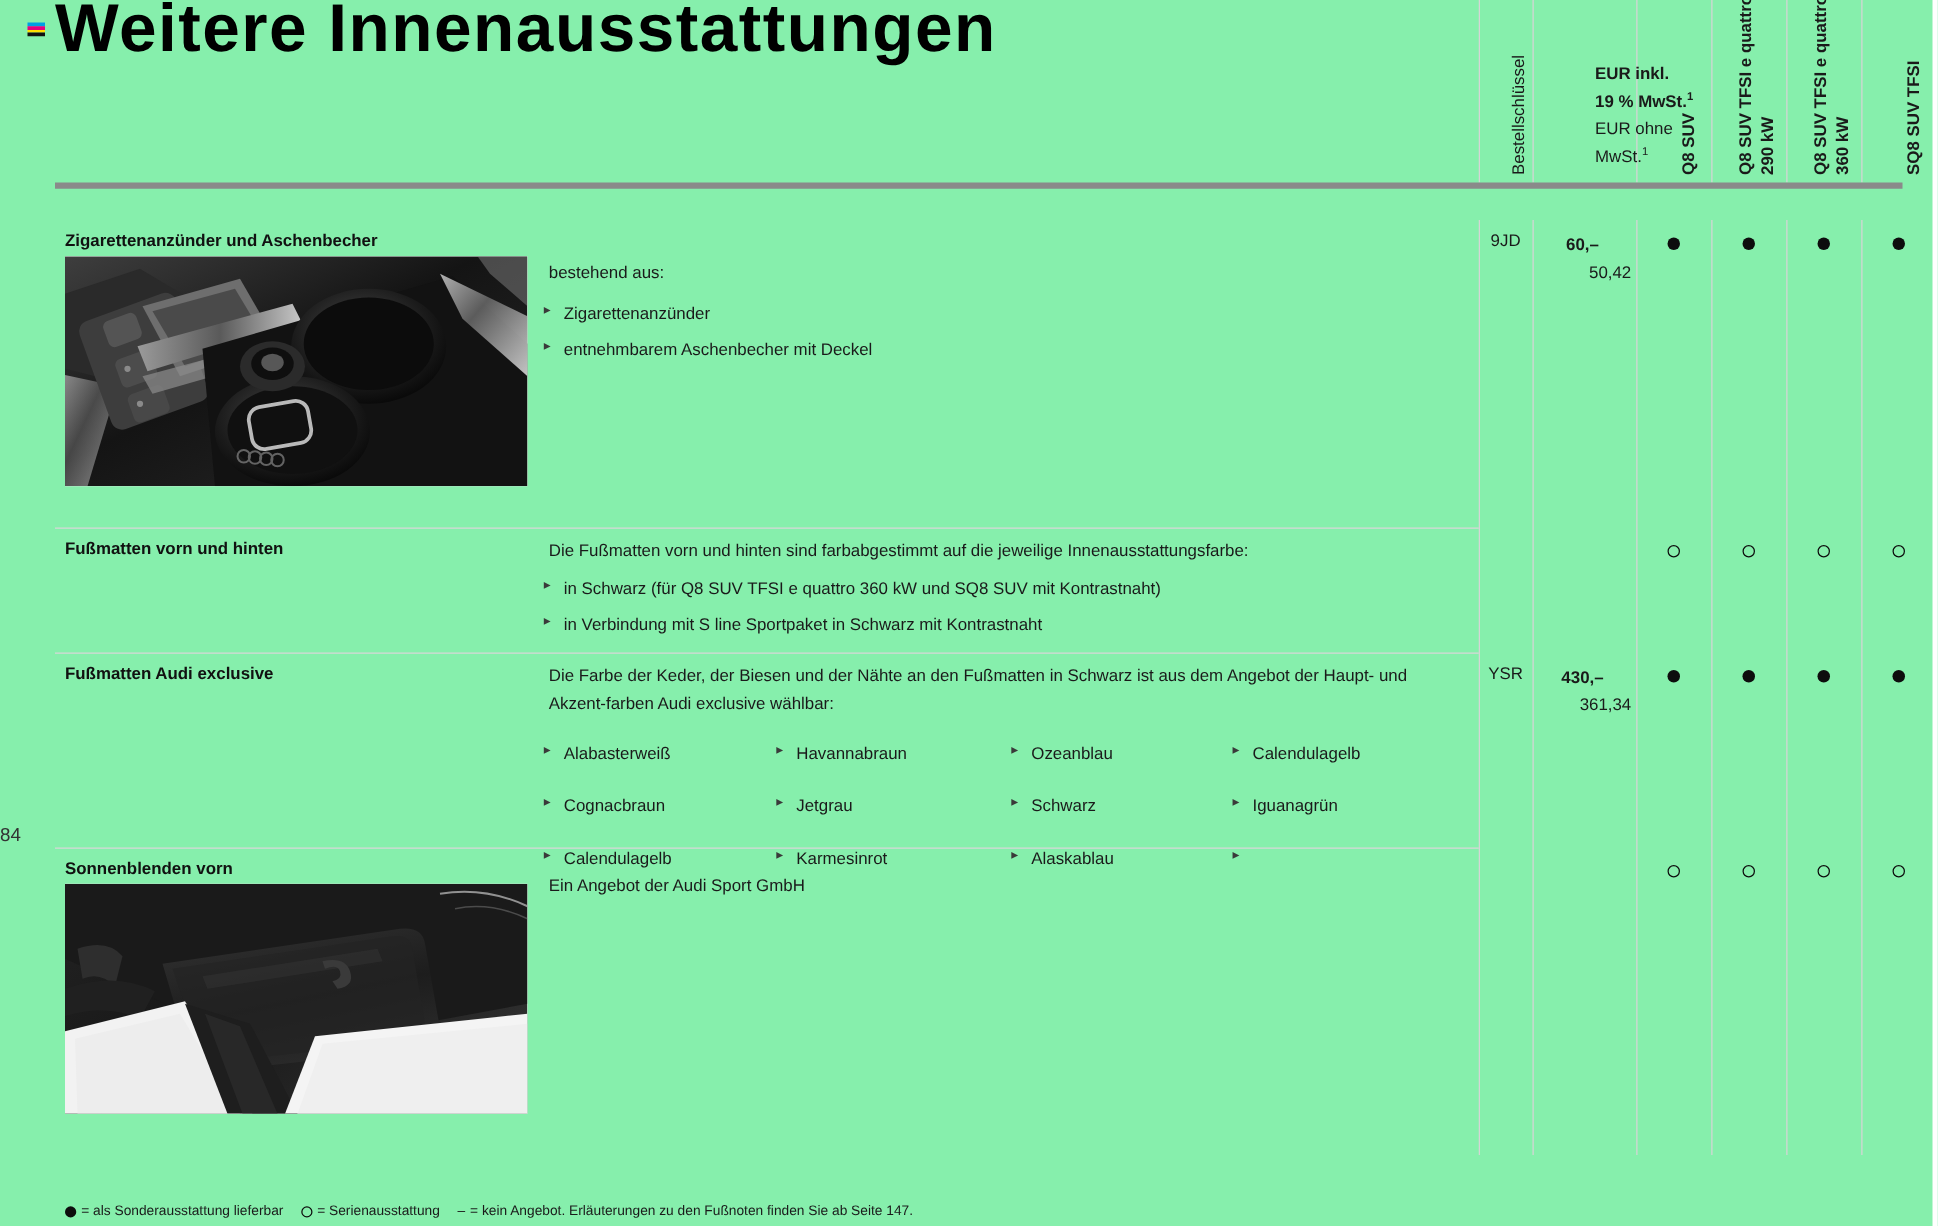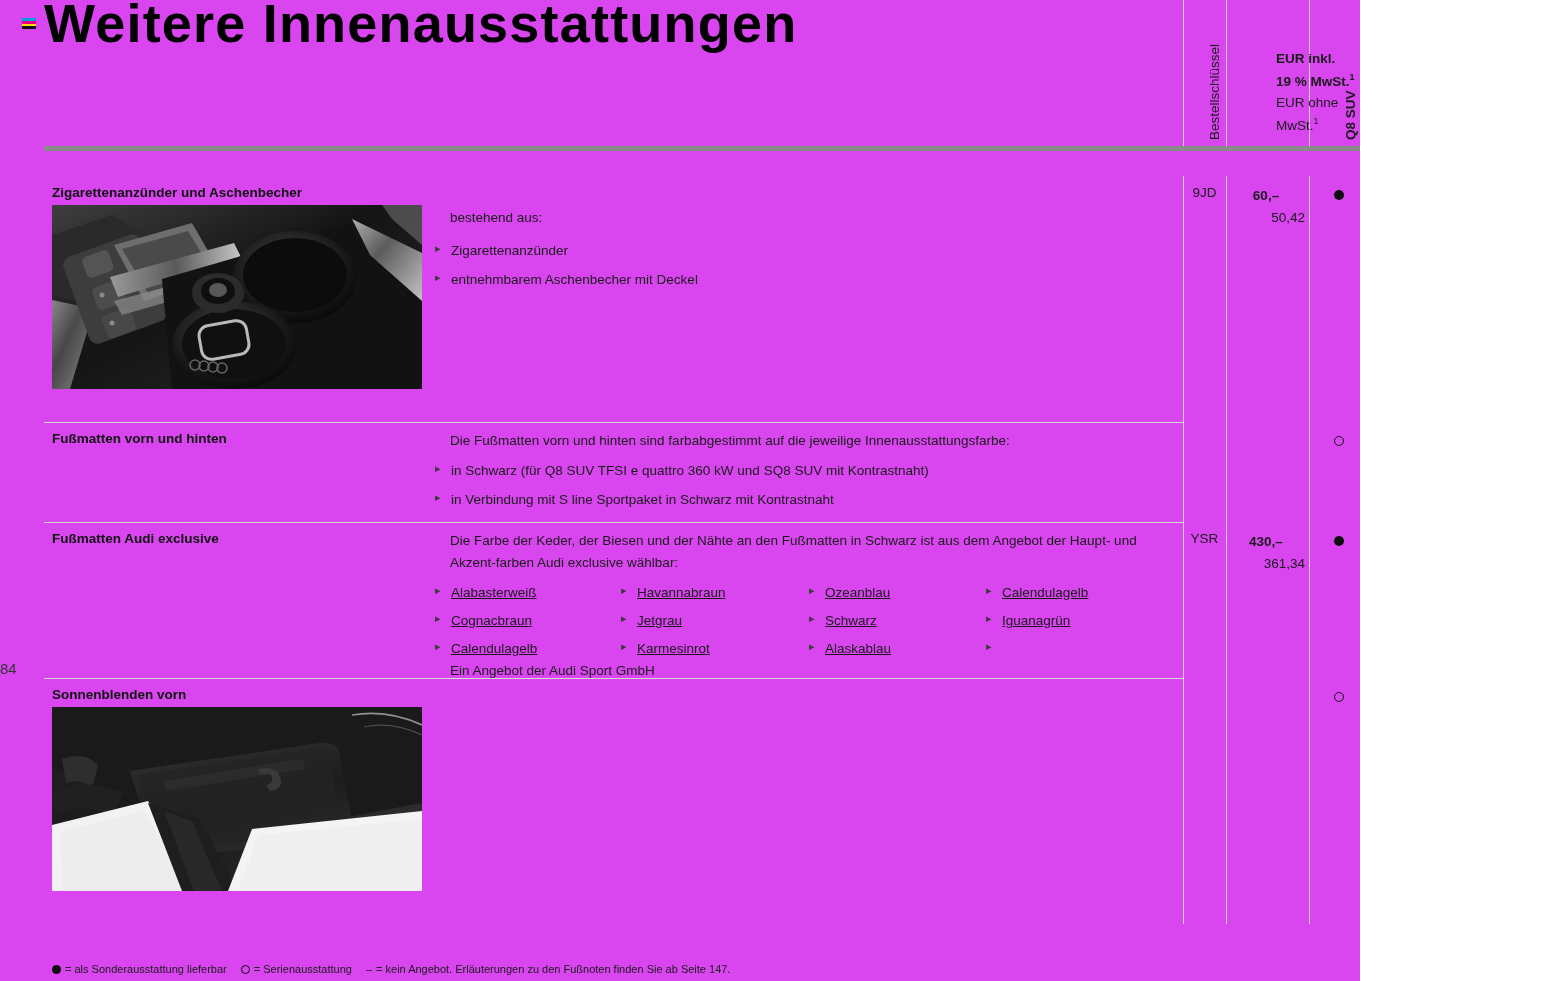--- a/index.html
+++ b/index.html
@@ -4,23 +4,23 @@
 <style>
   * { box-sizing: border-box; }
   html, body {
     margin: 0; padding: 0;
     background: #ffffff;
     font-family: "Liberation Sans", sans-serif;
     color: #1a1a1a;
   }
   .page {
     position: relative;
-    width: 1360px;
+    width: 1546px;
     height: 981px;
-    background: #d946ef;
+    background: #86efac;
     overflow: hidden;
   }
 
   
   .regmark {
     position: absolute;
     left: 22px; top: 18px;
     width: 14px; height: 11px;
     display: flex; flex-direction: column;
   }
@@ -109,41 +109,40 @@
     color: #111;
     white-space: nowrap;
   }
   .rbody {
     position: absolute;
     left: 391px;
     font-size: 13.5px;
     color: #1a1a1a;
     line-height: 1.65;
   }
-  .rbody p { margin: 0 0 0 15px; }
+  .rbody p { margin: 0 0 0 4px; }
   .bullets { margin: 6px 0 0 0; padding: 0; list-style: none; }
   .bullets li {
     position: relative;
     padding-left: 16px;
     margin-bottom: 6px;
     font-size: 13.5px;
   }
   .bullets li::before {
     content: "\25B8";
     position: absolute;
     left: 0; top: -1px;
     font-size: 11px;
     color: #3a3a3a;
   }
   .colorgrid {
-    margin: 7px 0 0 0;
+    margin: 17px 0 0 0;
     display: grid;
     grid-template-columns: 186px 188px 177px 180px;
-    row-gap: 6px;
-    text-decoration: underline;
+    row-gap: 20px;
   }
   .colorgrid span {
     position: relative;
     padding-left: 16px;
     font-size: 13.5px;
   }
   .colorgrid span::before {
     content: "\25B8";
     position: absolute;
     left: 0; top: -1px;

